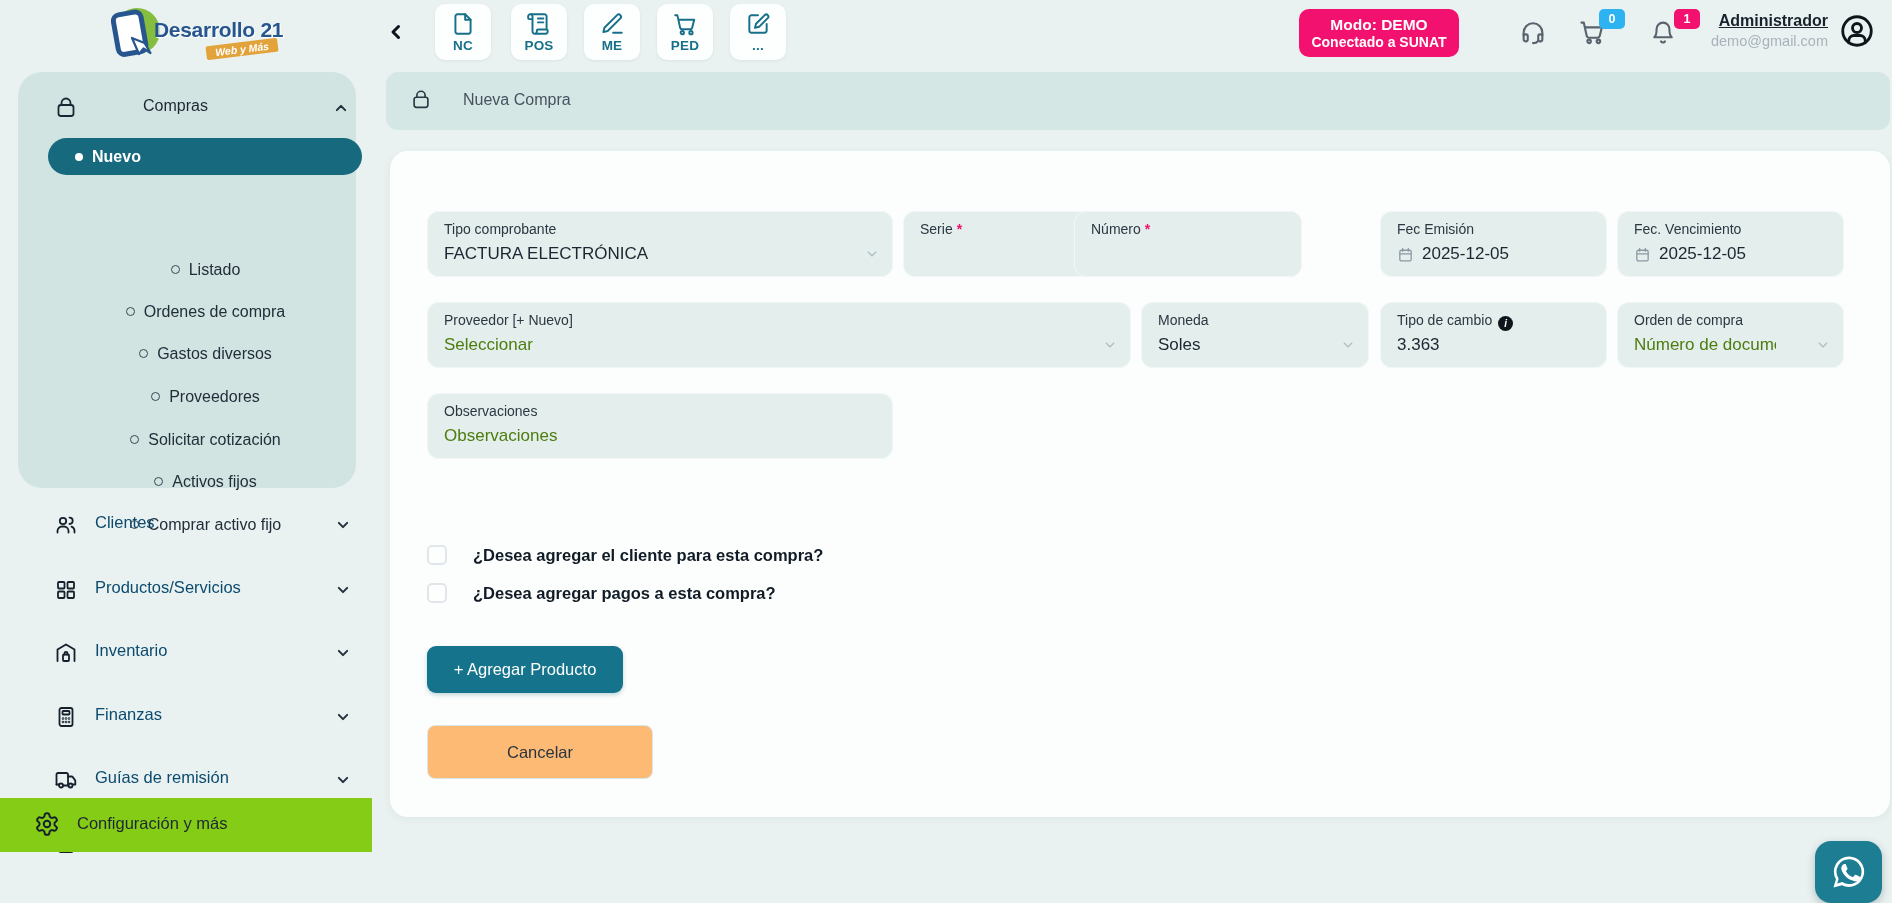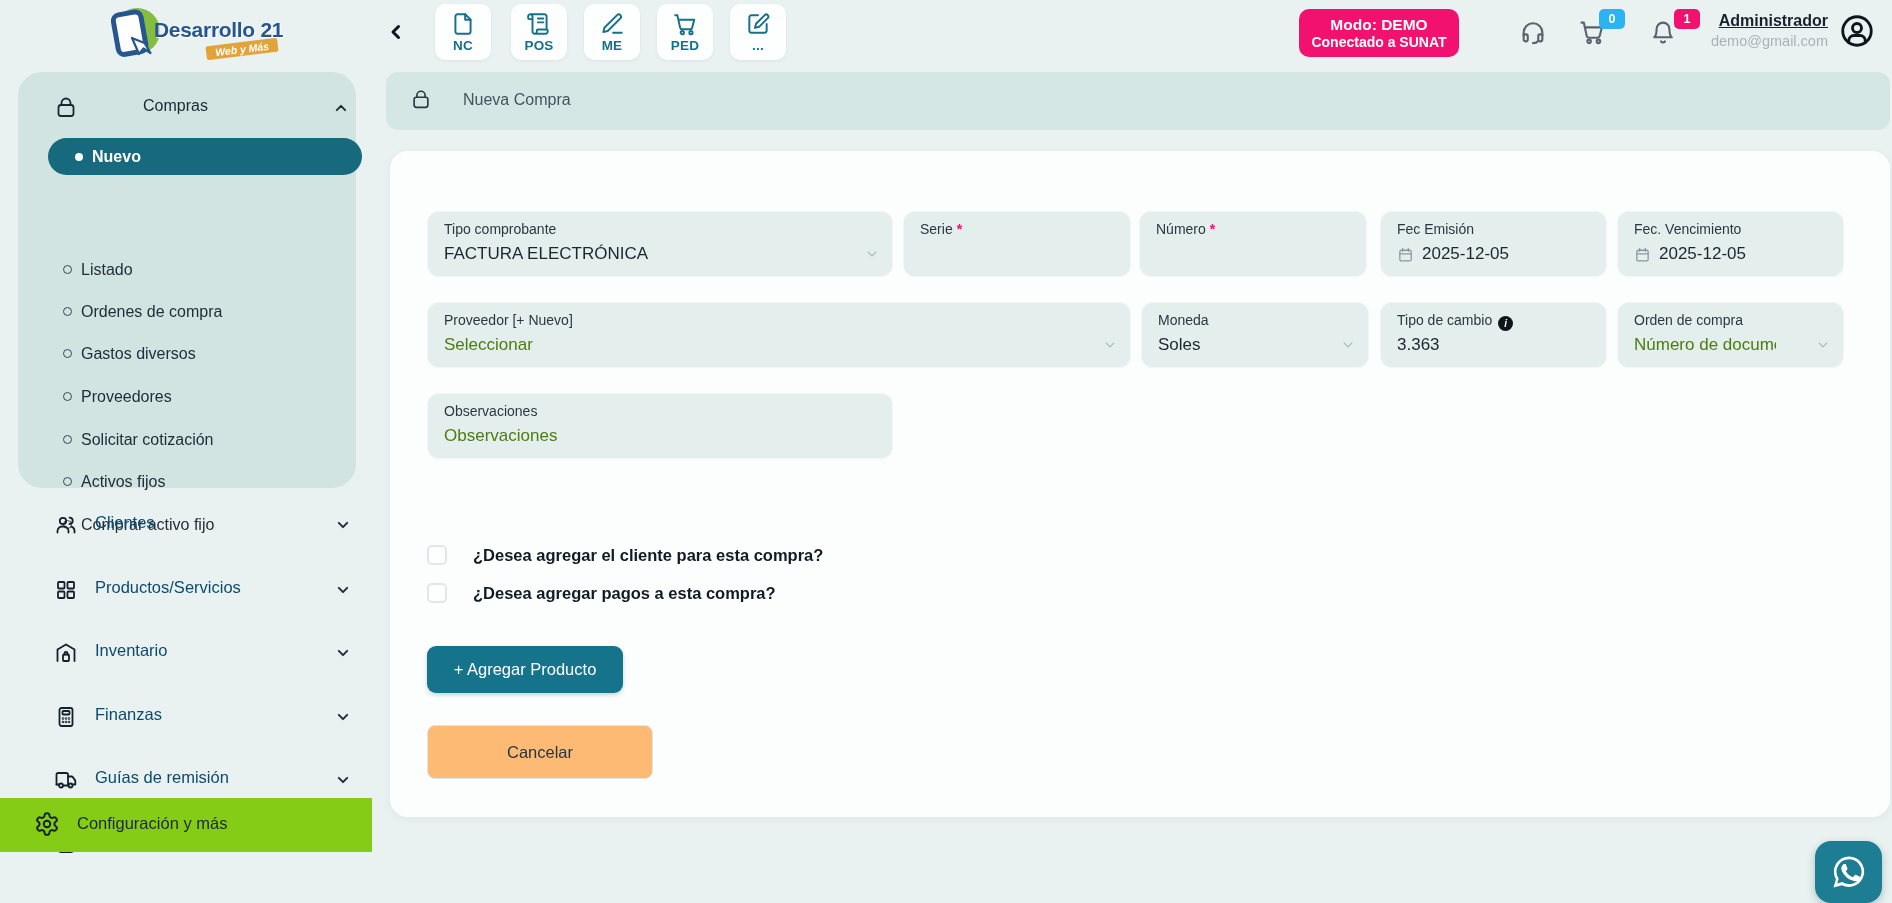--- a/index.html
+++ b/index.html
@@ -36,21 +36,21 @@
   
   .sb-card{left:18px;top:72px;width:338px;height:416px;background:#d2e4e2;border-radius:24px;}
   .sb-head{position:absolute;left:0;top:14px;width:100%;height:44px;}
   .sb-head .bag{position:absolute;left:36px;top:10px;color:#1b2633;}
   .sb-head .lbl{position:absolute;left:77px;top:11px;font-size:16px;color:#1d2733;margin-left:48px;}
   .sb-head .chev{position:absolute;left:313px;top:12px;color:#22303c;}
   .pill{position:absolute;left:30px;top:66px;width:314px;height:37px;border-radius:19px;background:#176a7e;
         display:flex;align-items:center;cursor:pointer;}
   .pill .dot{width:8px;height:8px;border-radius:50%;background:#fff;margin-left:27px;}
   .pill .txt{color:#fff;font-weight:bold;font-size:16px;margin-left:9px;}
-  .sb-item{position:absolute;left:30px;width:300px;height:36px;line-height:36px;cursor:pointer;}
+  .sb-item{position:absolute;left:30px;width:300px;height:36px;line-height:36px;cursor:pointer;text-align:center;}
   .sb-item .ring{display:inline-block;width:7px;height:7px;border:1.6px solid #3a4652;border-radius:50%;margin-left:15px;vertical-align:1px;}
   .sb-item .txt{font-size:16px;color:#222e3a;margin-left:9px;}
   .sec-row{left:18px;width:338px;height:52px;cursor:pointer;}
   .sec-row .sic{position:absolute;left:36px;top:14px;color:#15202c;}
   .sec-row .txt{position:absolute;left:77px;top:14px;font-size:16.5px;color:#0c4a6e;}
   .sec-row .chev{position:absolute;left:315px;top:16px;color:#22303c;}
   .sb-footer{left:0;top:798px;width:372px;height:54px;background:#84cc16;z-index:6;cursor:pointer;}
   .sb-footer .sic{position:absolute;left:34px;top:13px;color:#15202c;}
   .sb-footer .txt{position:absolute;left:77px;top:16px;font-size:16.5px;color:#1e2834;}
 
@@ -62,21 +62,21 @@
         box-shadow:0 2px 8px rgba(30,70,70,.06);}
   .field{background:#e3eeed;border-radius:12px;box-shadow:inset 0 0 0 1px rgba(255,255,255,.5);}
   .field .flabel{position:absolute;left:17px;top:10px;font-size:14px;color:#2b3742;white-space:nowrap;}
   .field .req{color:#f2116e;font-weight:bold;margin-left:4px;}
   .field .fval{position:absolute;left:17px;top:33px;font-size:17px;color:#1b2631;white-space:nowrap;display:flex;align-items:center;gap:8px;}
   .field .fph{position:absolute;left:17px;top:33px;font-size:17px;color:#4d7c0f;white-space:nowrap;overflow:hidden;}
   .field .chev{position:absolute;right:12px;top:34px;color:#a8babf;}
   .field .cal{color:#8b98a1;}
   .f-tipo{left:427px;top:211px;width:466px;height:66px;}
   .f-serie{left:903px;top:211px;width:228px;height:66px;}
-  .f-numero{left:1139px;top:211px;width:228px;height:66px;text-align:center;}
+  .f-numero{left:1074px;top:211px;width:228px;height:66px;text-align:center;}
   .f-fecemi{left:1380px;top:211px;width:227px;height:66px;}
   .f-fecven{left:1617px;top:211px;width:227px;height:66px;}
   .f-prov{left:427px;top:302px;width:704px;height:66px;}
   .f-mon{left:1141px;top:302px;width:228px;height:66px;}
   .f-cam{left:1380px;top:302px;width:227px;height:66px;}
   .f-ord{left:1617px;top:302px;width:227px;height:66px;}
   .f-obs{left:427px;top:393px;width:466px;height:66px;}
   .f-ord .fph{max-width:142px;}
   .infodot{display:inline-block;width:15px;height:15px;border-radius:50%;background:#10151c;color:#fff;
            font-size:10px;font-weight:bold;text-align:center;line-height:15px;margin-left:6px;vertical-align:-2px;font-style:italic;}

